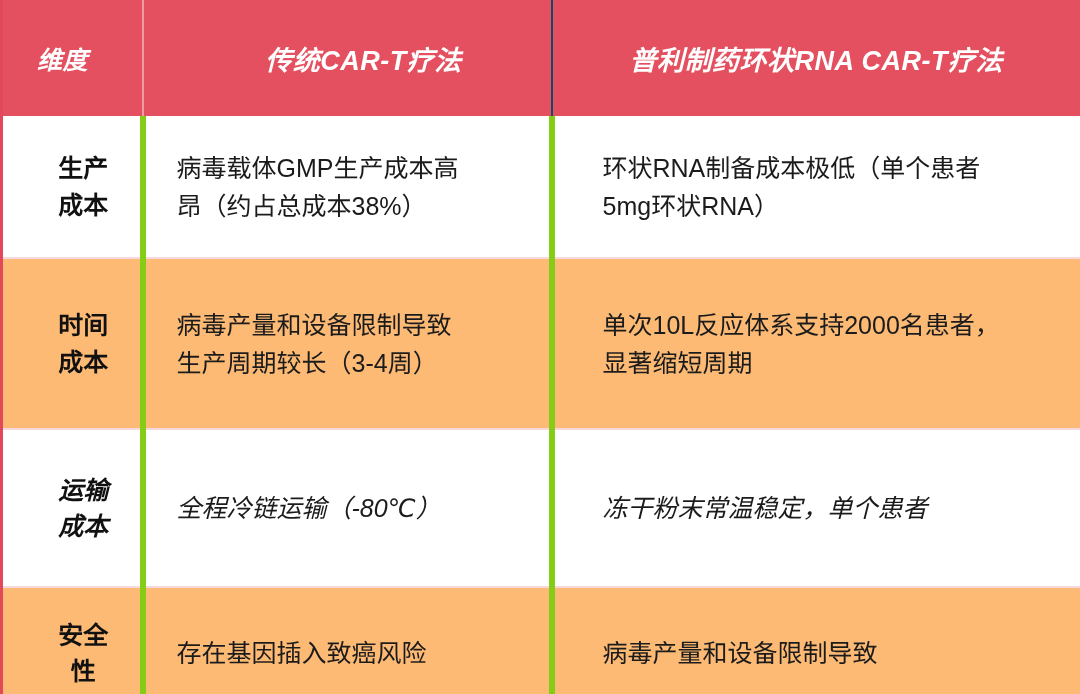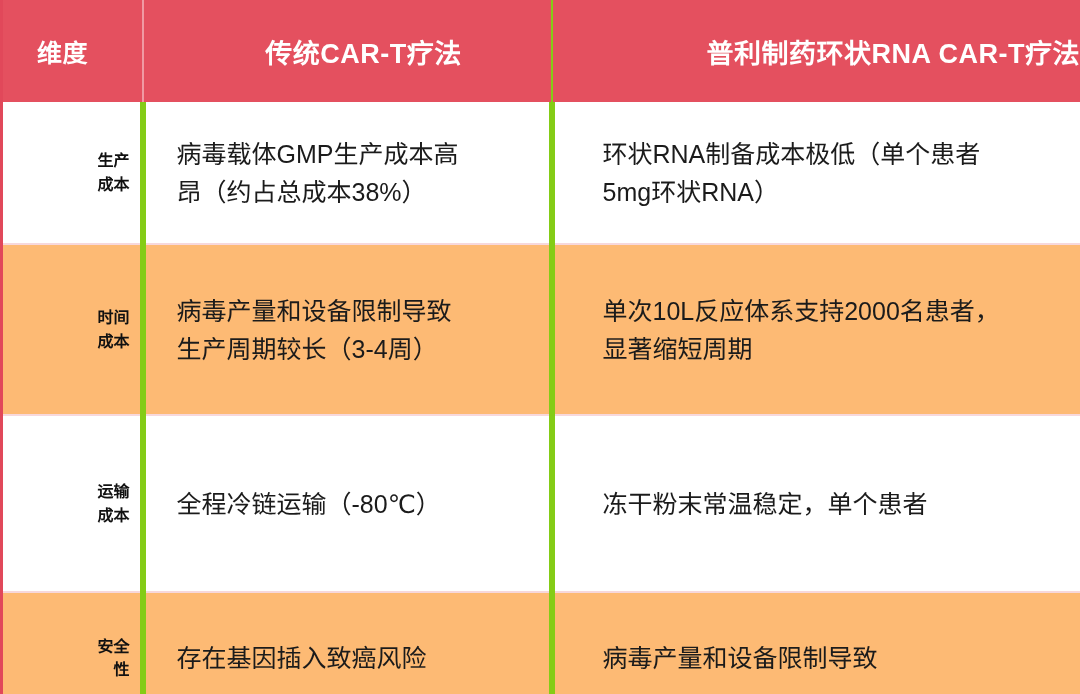--- a/index.html
+++ b/index.html
@@ -24,21 +24,21 @@
     box-sizing: border-box;
     border-left: 3px solid #E1485A;
     border-right: 3px solid #E1485A;
   }
 
   col.col-dim   { width: 141px; }
   col.col-trad  { width: 409px; }
   col.col-pl    { width: 530px; }
 
   
-  thead tr { height: 102px; }
+  thead tr { height: 116px; font-style: italic; }
 
   thead th {
     background: #E4505F;
     color: #ffffff;
     font-size: 27px;
     font-weight: bold;
     letter-spacing: 0.5px;
     padding: 0;
     margin: 0;
     vertical-align: middle;
@@ -48,47 +48,47 @@
     text-align: left;
     padding-left: 34px;
     font-size: 25px;
   }
   th.h-trad {
     text-align: center;
     border-left: 2px solid #F09AA3;
     padding-left: 33px;
   }
   th.h-pl {
-    text-align: right;
-    border-left: 2px solid #84cc16;
+    text-align: center;
+    border-left: 2px solid #0c4a6e;
   }
 
   
   tbody tr.row-white { background: #ffffff; }
   tbody tr.row-pink  { background: #fdba74; }
 
   tbody tr.r1 { height: 142px; }
   tbody tr.r2 { height: 171px; }
-  tbody tr.r3 { height: 177px; }
+  tbody tr.r3 { height: 158px; font-style: italic; }
   tbody tr.r4 { height: 131px; }
 
   tbody td {
     padding: 0;
     margin: 0;
     vertical-align: middle;
     border-top: 2px solid #F7D8DC;
     color: #1a1a1a;
   }
   tbody tr.r1 td { border-top: none; }
 
   td.c-dim {
-    font-size: 16px;
+    font-size: 25px;
     font-weight: bold;
     line-height: 1.45;
-    text-align: right;
+    text-align: center;
     padding-left: 34px;
     padding-right: 10px;
     color: #111111;
   }
   td.c-trad,
   td.c-pl {
     font-size: 25px;
     font-weight: normal;
     line-height: 1.52;
     text-align: left;

